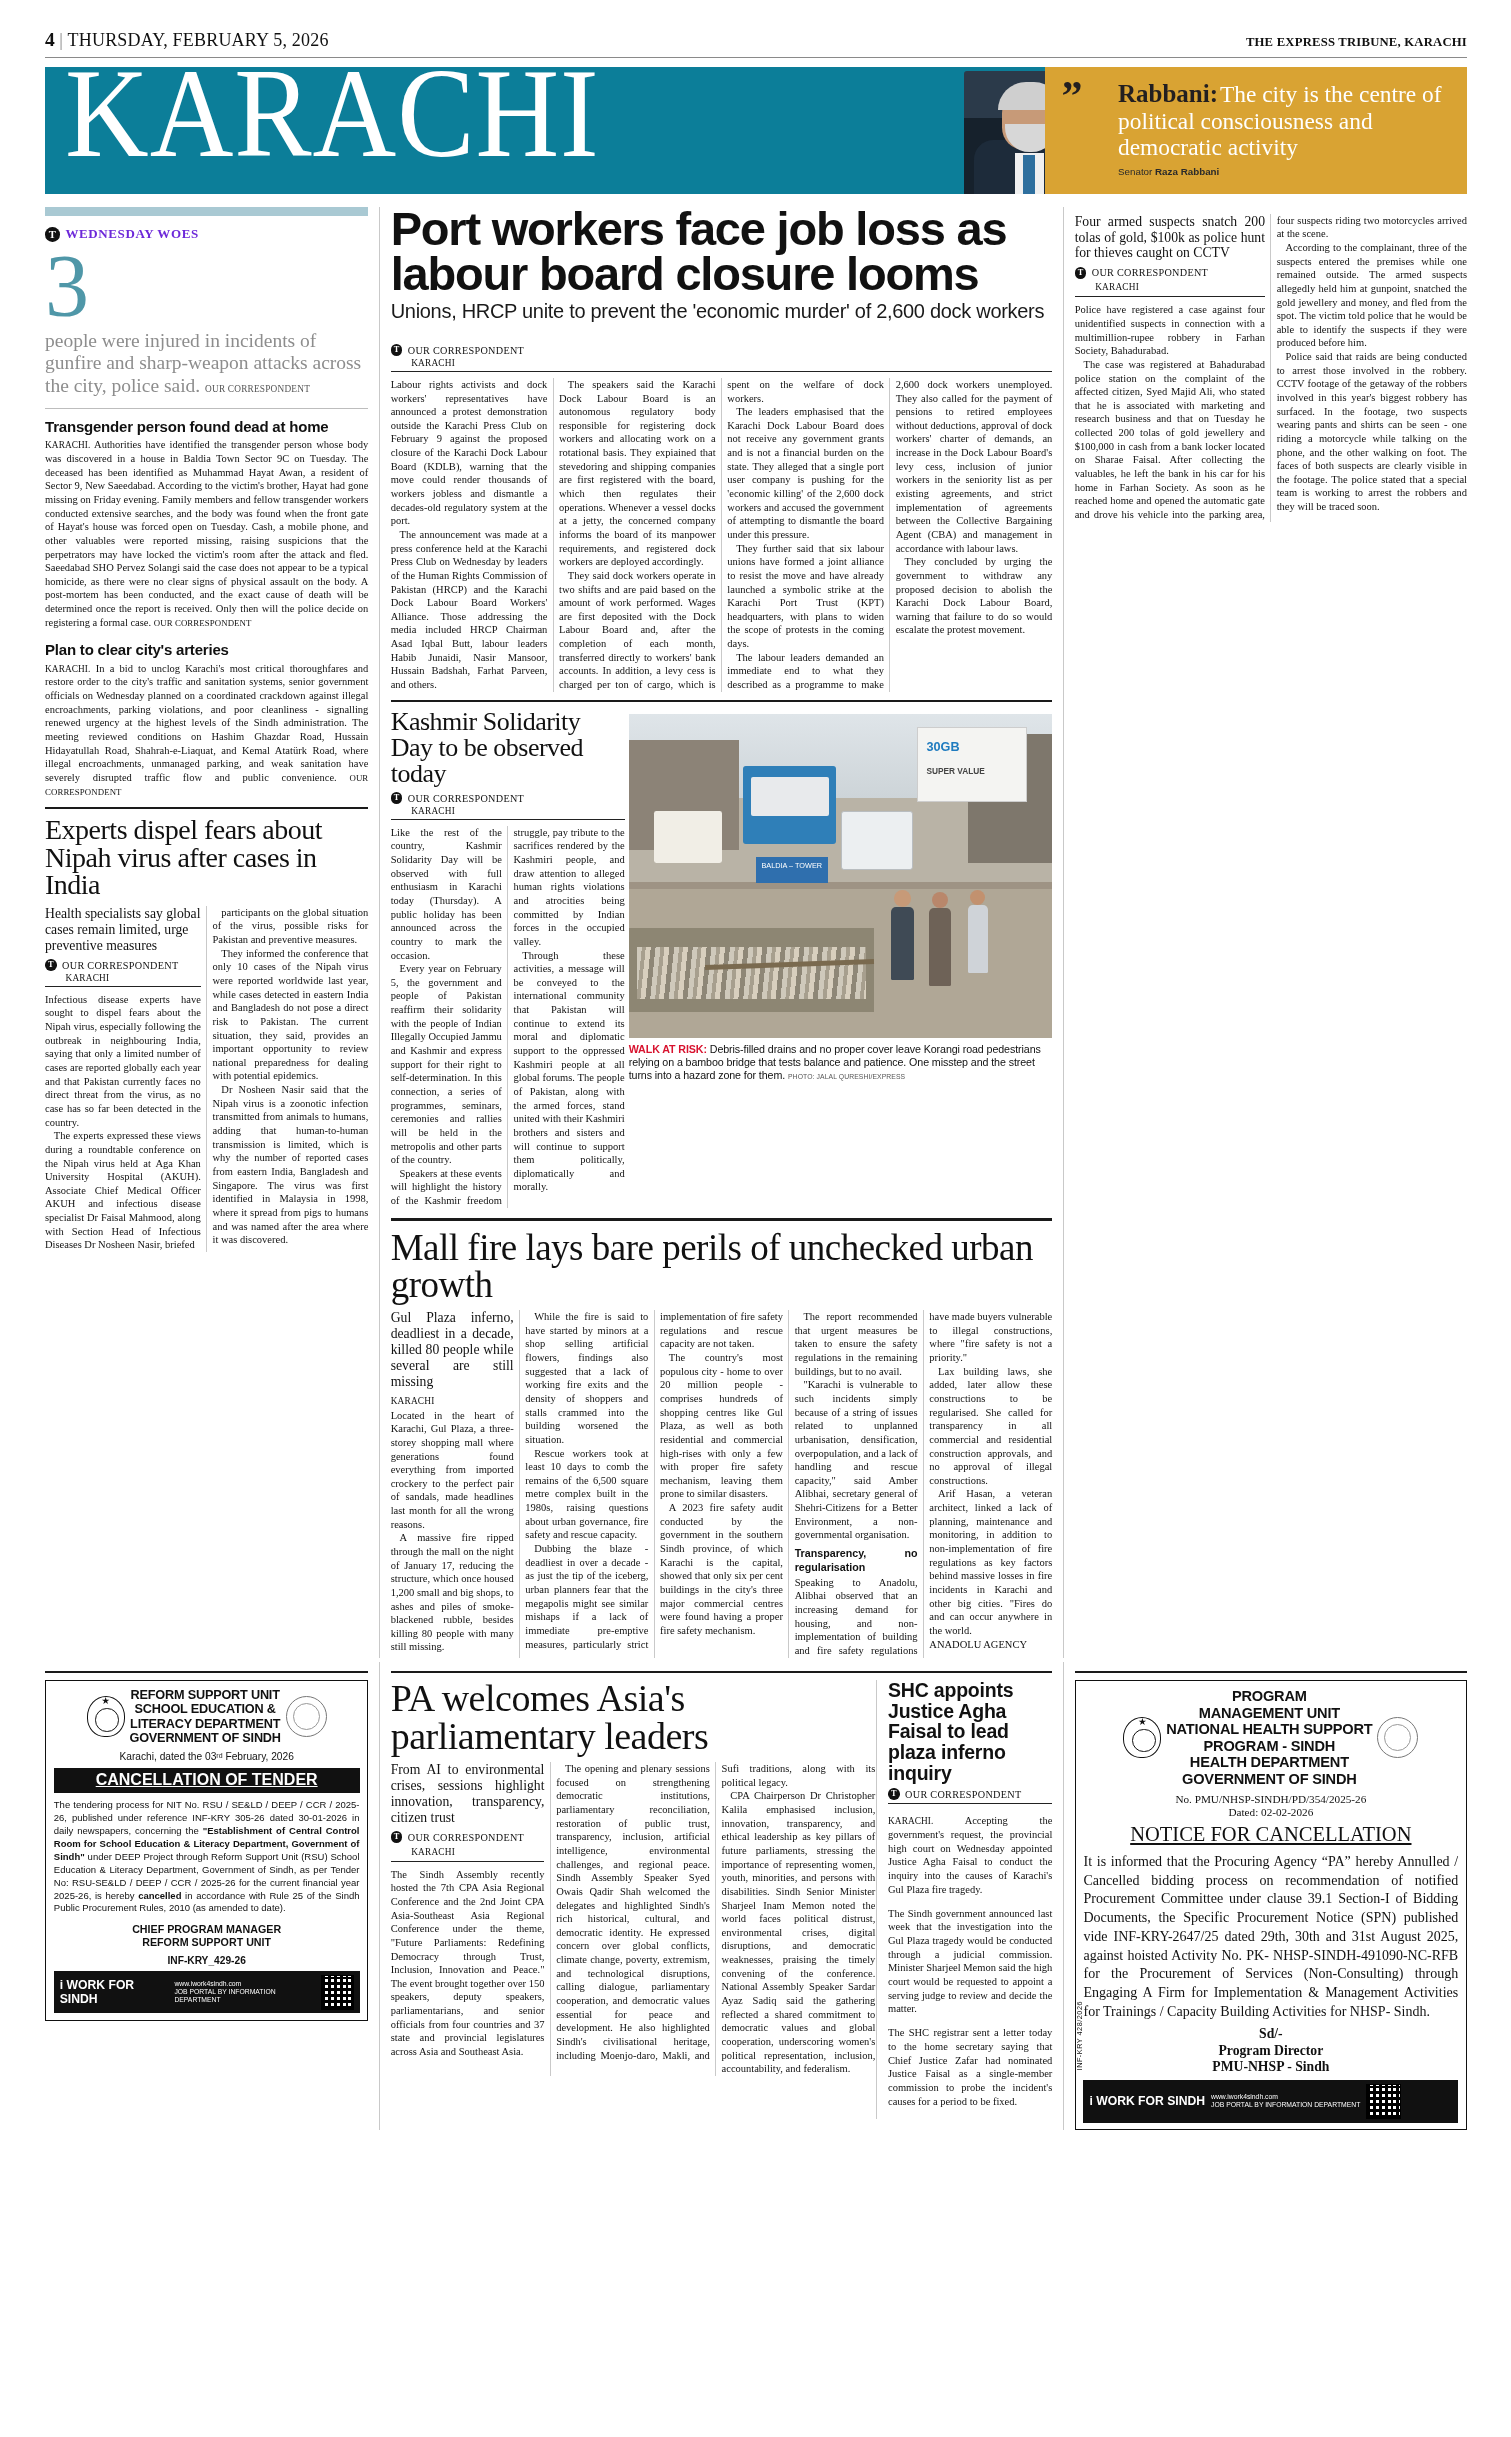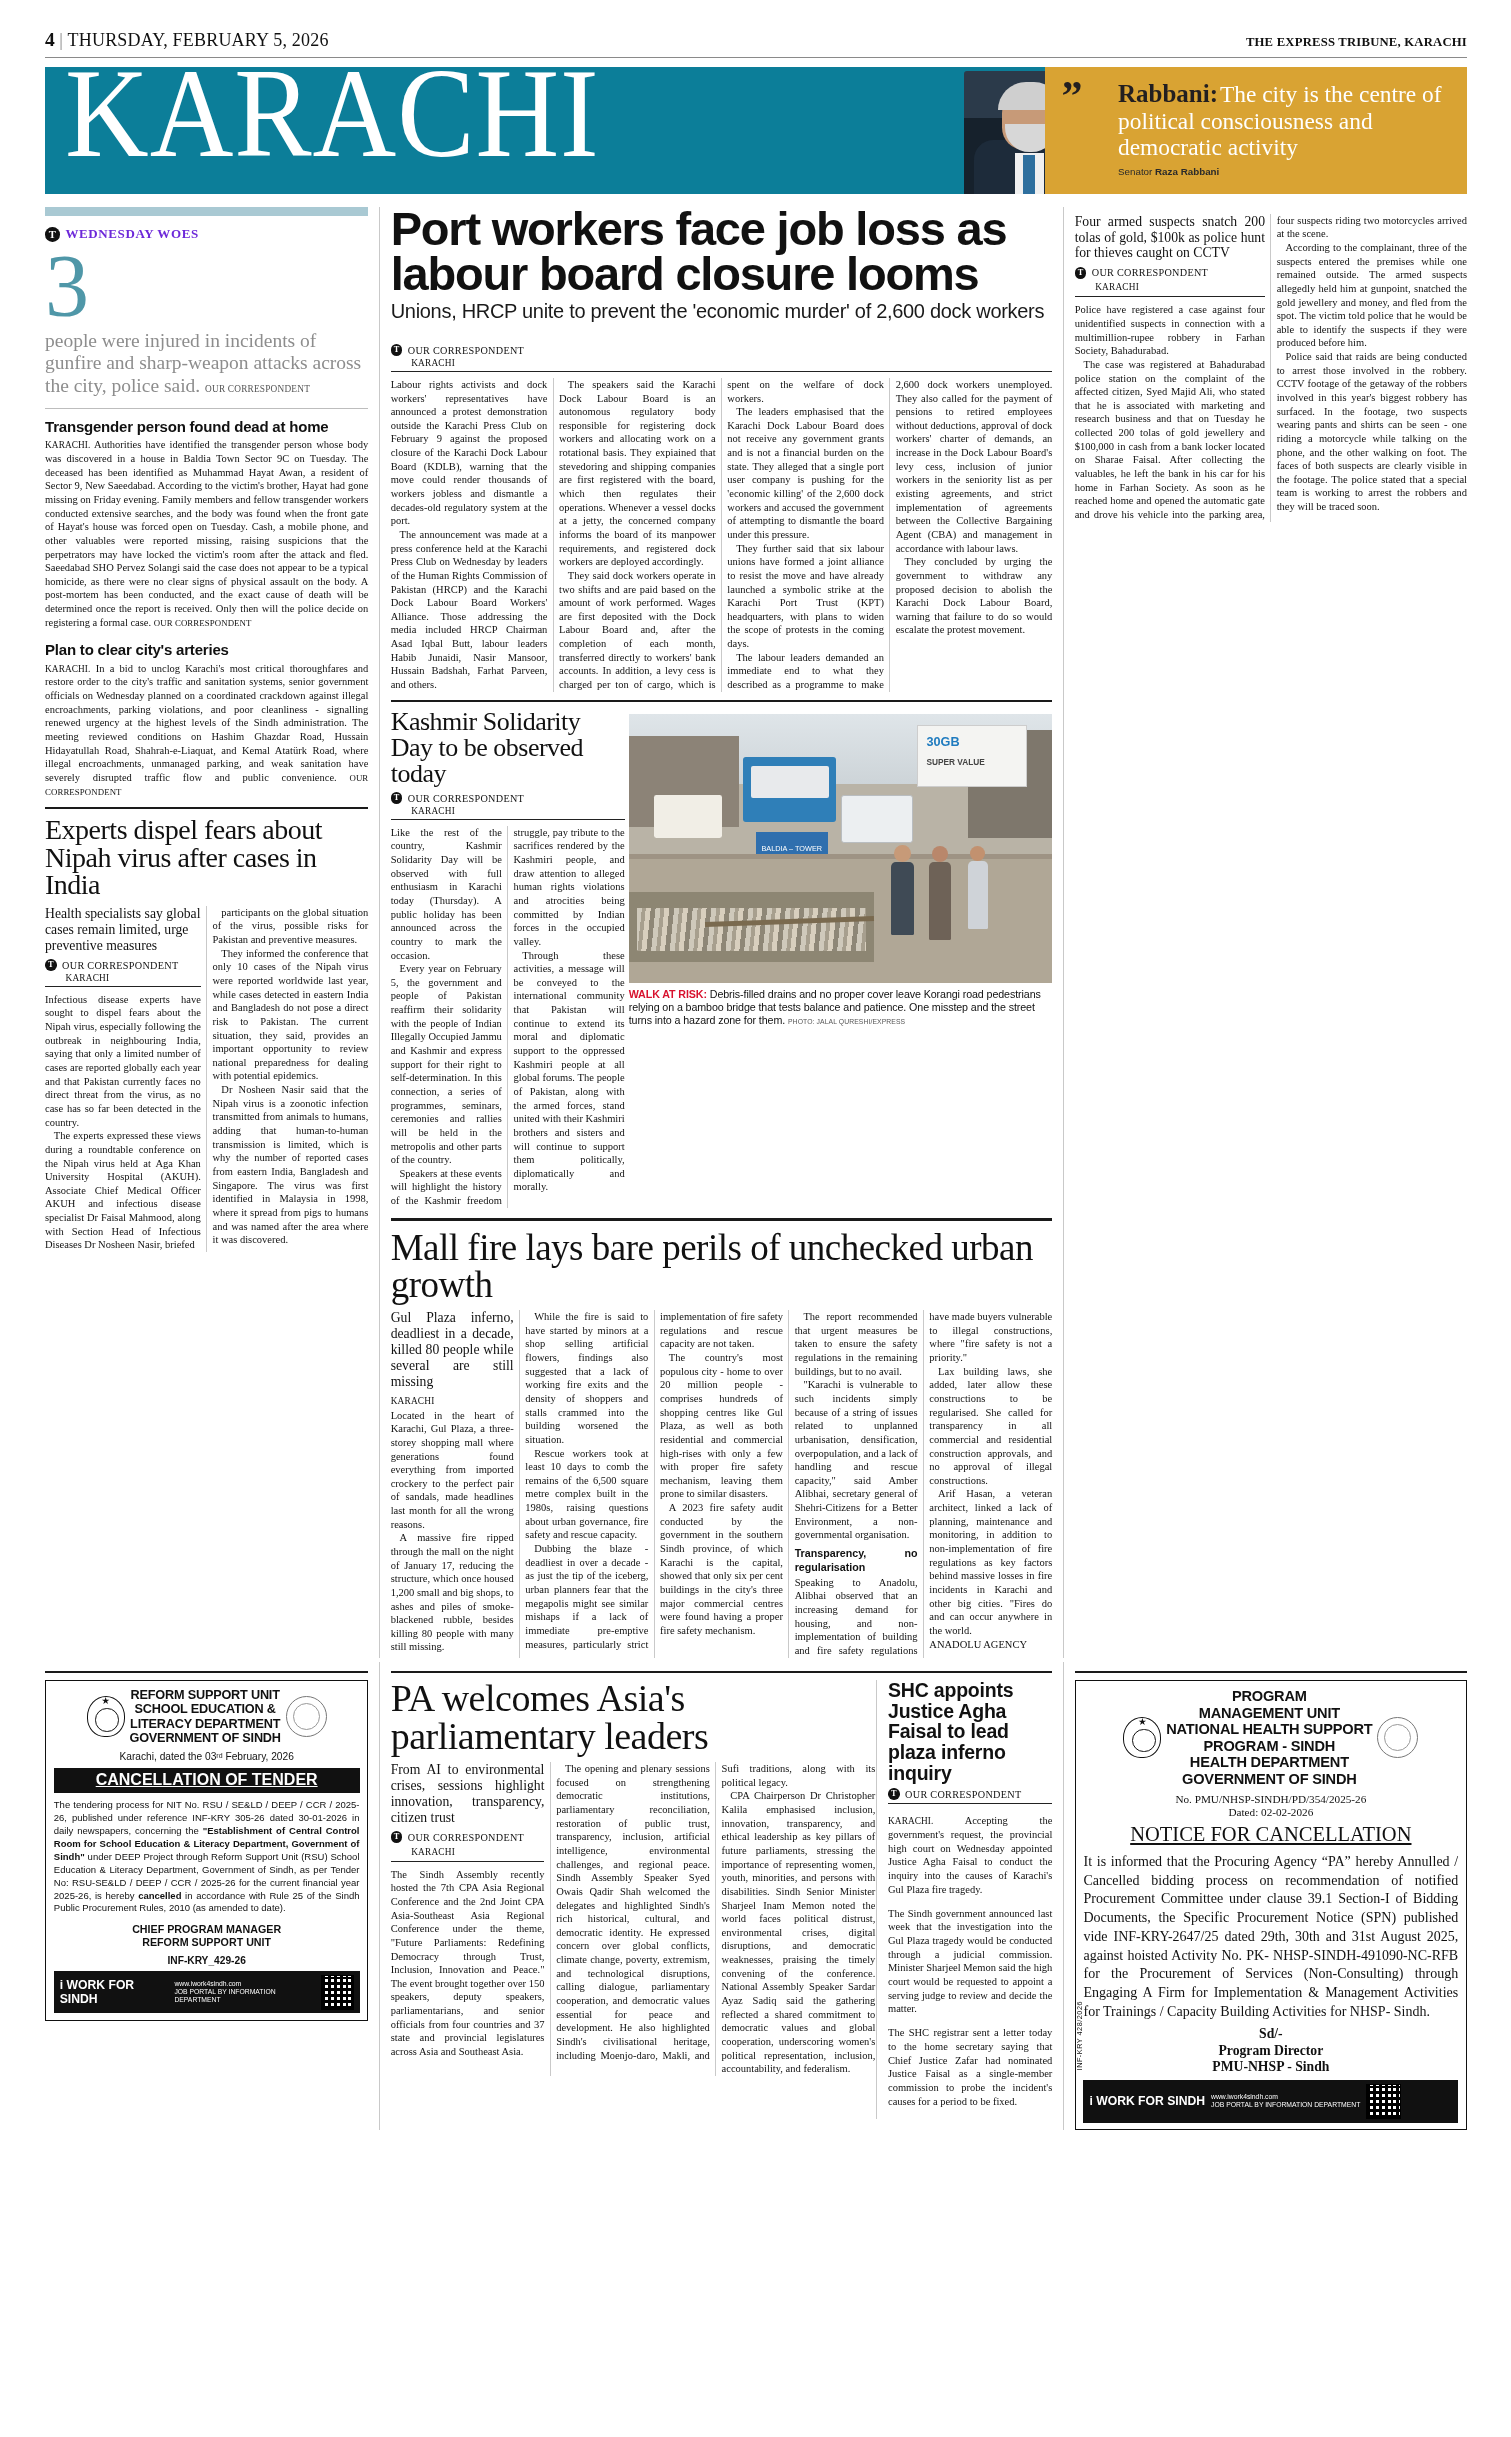--- a/index.html
+++ b/index.html
@@ -110,21 +110,21 @@
   .cols4 { column-count:4; column-gap:11.7px; column-rule:0.5px solid #c9c9c9; }
   .cols5 { column-count:5; column-gap:11.7px; column-rule:0.5px solid #c9c9c9; }
   .cols2 p, .cols3 p, .cols4 p, .cols5 p { margin:0 0 0; text-indent:0; }
   .cols2 p + p, .cols3 p + p, .cols4 p + p, .cols5 p + p { text-indent:8.8px; }
 
   .standfirst { font-size:13.7px; line-height:1.16; font-family:"Liberation Serif",serif; }
 
   
   .photo-wrap { margin-top:4.9px; }
   .photo {
-    position:relative; width:100%; height:269px; overflow:hidden;
+    position:relative; width:100%; height:324px; overflow:hidden;
     background: linear-gradient(#cfd7dd 0 24%, #b9b3a6 24% 52%, #9e9384 52% 74%, #b5ac9c 74% 100%);
   }
   .ph-sky { position:absolute; left:0; top:0; width:100%; height:26%; background:linear-gradient(#dfe5e9,#cdd4d8); }
   .ph-wallL{ position:absolute; left:0; top:8%; width:26%; height:34%; background:#8c8377; }
   .ph-wallR{ position:absolute; right:0; top:6%; width:20%; height:40%; background:#7e776c; }
   .ph-truck{ position:absolute; left:27%; top:16%; width:22%; height:24%; background:#2f7fb8; border-radius:2.9px;}
   .ph-truck:after{content:""; position:absolute; left:8%; top:14%; width:84%; height:50%; background:#e8eaec; border-radius:2px;}
   .ph-van  { position:absolute; left:50%; top:30%; width:17%; height:18%; background:#eceff1; border-radius:2.9px; border:1px solid #b9bdc0;}
   .ph-bus  { position:absolute; left:6%; top:30%; width:16%; height:16%; background:#f1eee6; border-radius:2.4px;}
   .ph-road { position:absolute; left:0; bottom:0; width:100%; height:46%; background:#b0a796; }
@@ -135,21 +135,21 @@
   .ph-p1 { position:absolute; left:62%; bottom:18%; width:22.4px; height:73px; background:#3f4a55; border-radius:4.9px 4.9px 1.5px 1.5px;}
   .ph-p1:after{content:""; position:absolute; left:2.9px; top:-16.6px; width:16.6px; height:16.6px; background:#c79a78; border-radius:50%;}
   .ph-p2 { position:absolute; left:71%; bottom:16%; width:21.5px; height:78px; background:#6e6257; border-radius:4.9px 4.9px 1.5px 1.5px;}
   .ph-p2:after{content:""; position:absolute; left:2.4px; top:-16.6px; width:16.6px; height:16.6px; background:#b9876b; border-radius:50%;}
   .ph-p3 { position:absolute; left:80%; bottom:20%; width:20.5px; height:68px; background:#cfd3d8; border-radius:4.9px 4.9px 1.5px 1.5px;}
   .ph-p3:after{content:""; position:absolute; left:2px; top:-15.6px; width:15.6px; height:15.6px; background:#c2916f; border-radius:50%;}
   .ph-gasad { position:absolute; right:6%; top:4%; width:26%; height:23%; background:#f4f4f2; border:1px solid #cdcdcd;}
   .ph-gasad .g1{ position:absolute; left:8%; top:16%; font-family:"Liberation Sans",sans-serif; font-weight:bold; font-size:12.7px; color:#1f7bbf;}
   .ph-gasad .g2{ position:absolute; left:8%; top:52%; font-family:"Liberation Sans",sans-serif; font-weight:bold; font-size:8.3px; color:#444;}
   .ph-board { position:absolute; left:30%; top:44%; width:17%; height:8%; background:#2f6fae; }
-  .ph-board span{ color:#fff; font-family:"Liberation Sans",sans-serif; font-size:7.3px; display:block; text-align:center; line-height:2.6;margin-top:8px;}
+  .ph-board span{ color:#fff; font-family:"Liberation Sans",sans-serif; font-size:7.3px; display:block; text-align:center; line-height:2.6;}
   .caption {
     font-family:"Liberation Sans", sans-serif; font-size:10.7px; line-height:1.25;
     padding-top:4.4px; letter-spacing:-0.1px;
   }
   .caption .lead { color:#d8122e; font-weight:bold; }
   .caption .credit { font-size:6.8px; color:#555; letter-spacing:0.1px;}
   .ad-box { border:1px solid #111; padding:6.8px 7.8px; }
   .mid-bottom { flex:1 1 auto; padding:0 10.7px; border-left:1px solid #c9c9c9; border-right:1px solid #c9c9c9;}
 
   .ad-head { display:flex; align-items:center; gap:4.9px; justify-content:center; }

